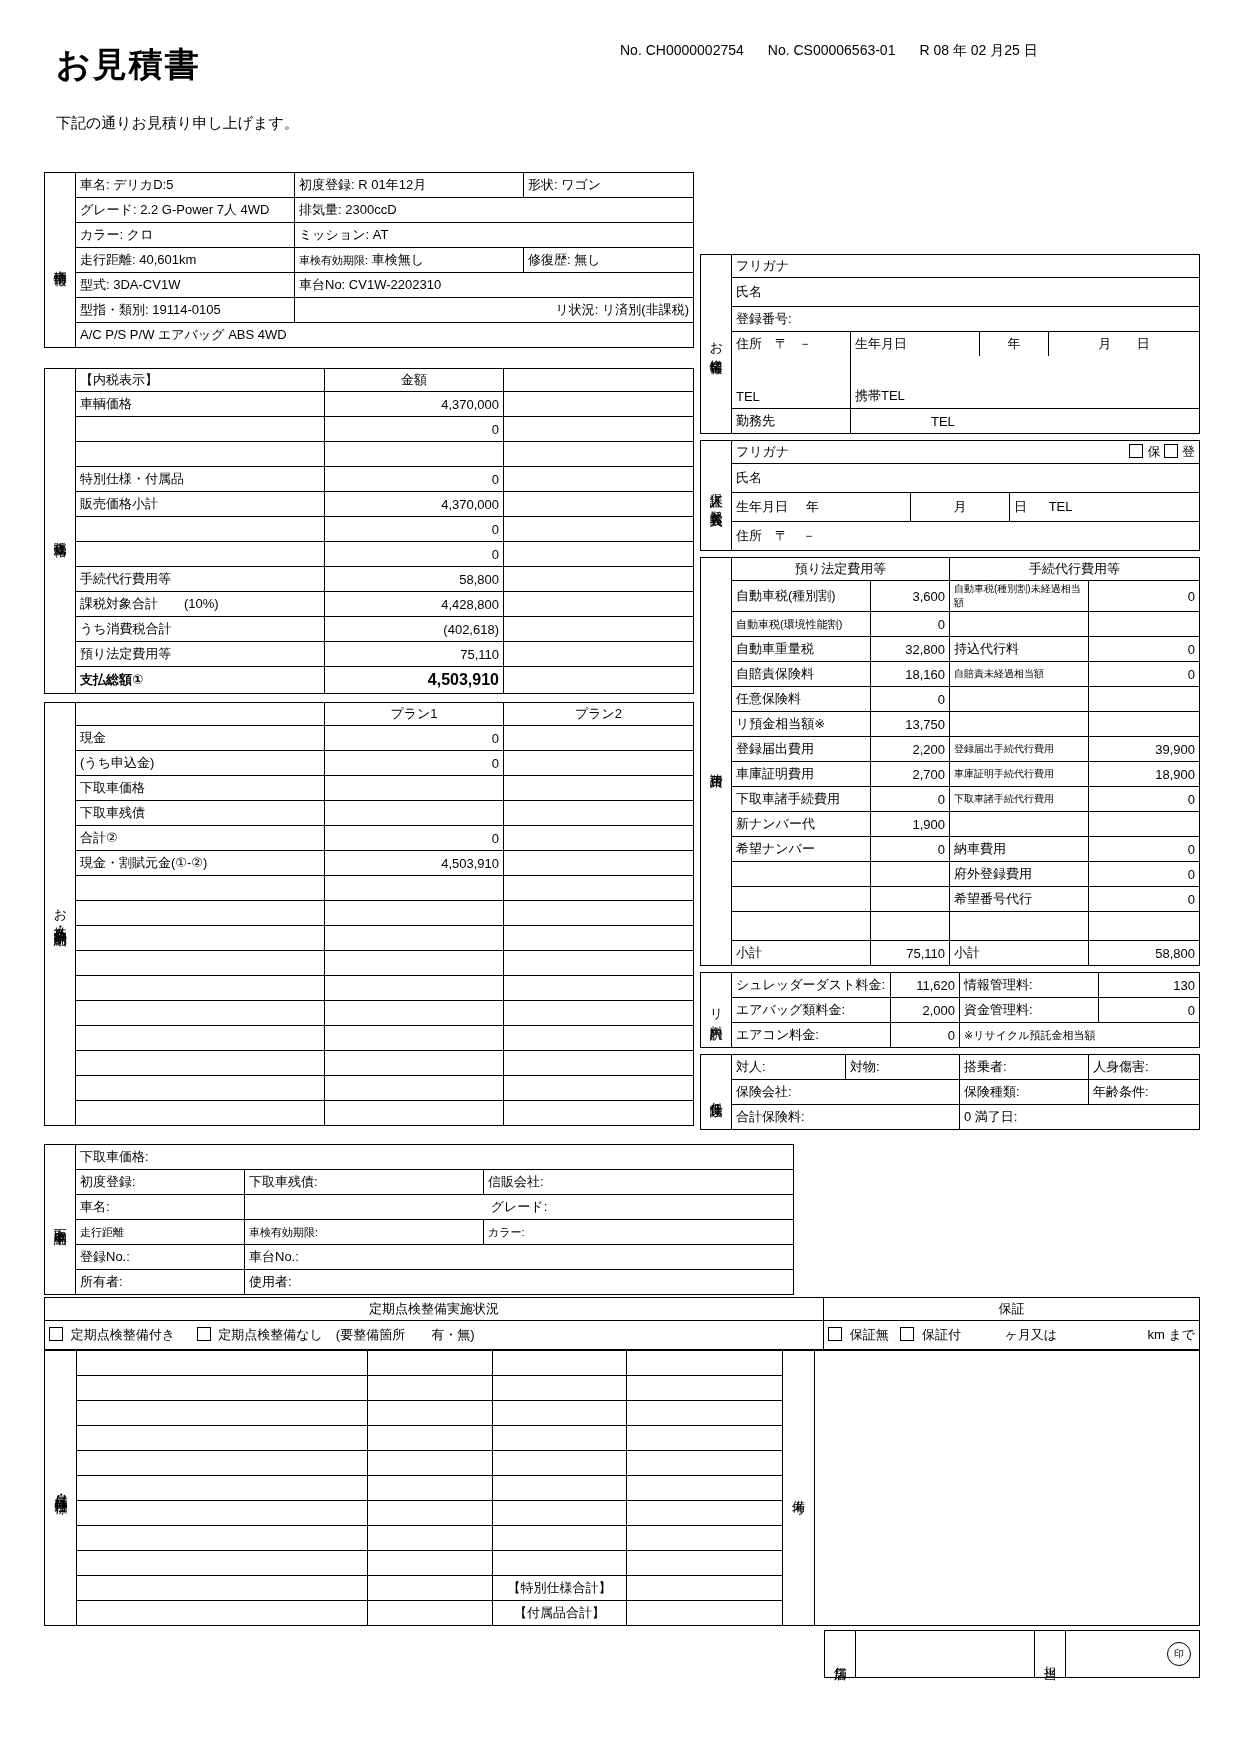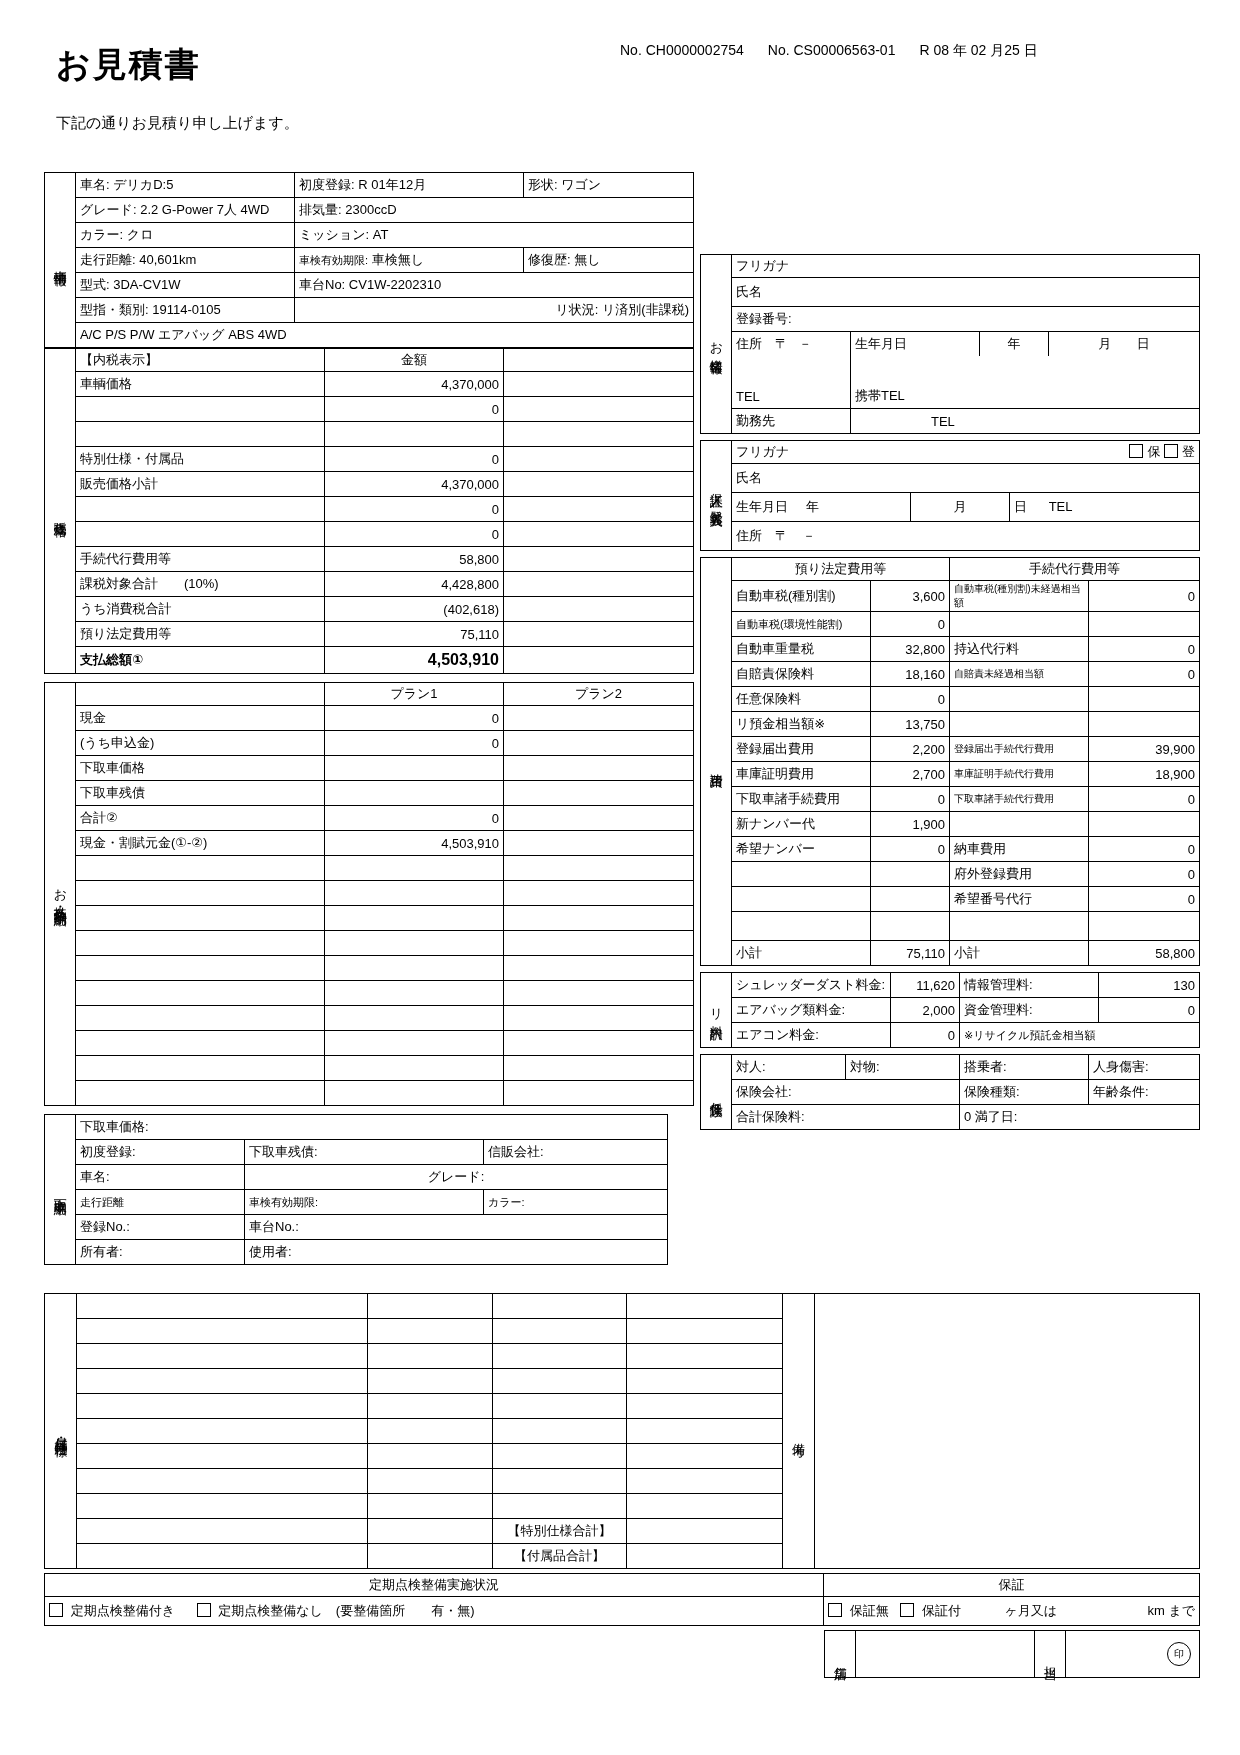--- a/index.html
+++ b/index.html
@@ -117,21 +117,21 @@
         <td class="h22" colspan="2" style="text-align:right;">
           <span>リ状況:</span> <span>リ済別(非課税)</span>
         </td>
       </tr>
       <tr>
         <td class="h22" colspan="3">A/C P/S P/W エアバッグ ABS 4WD</td>
       </tr>
     </tbody>
       </table>
 
-    <table style="width:650px;margin-top:0;">
+    <table style="width:650px;margin-top:20px;">
       <tbody>
           <tr>
         <td class="vlabel" rowspan="13"><span>販売価格</span></td>
         <td class="h20" style="width:240px;">【内税表示】</td>
         <td class="h20 ctr" style="width:170px;">金額</td>
         <td class="h20"></td>
       </tr>
       <tr>
             <td class="h22">車輌価格</td>
             <td class="h22 num">4,370,000</td>
@@ -279,21 +279,21 @@
             <td class="h22 num"></td>
           </tr>
       <tr>
             <td class="h22"></td>
             <td class="h22 num"></td>
             <td class="h22 num"></td>
           </tr>
     </tbody>
       </table>
 
-    <table style="width:624px;margin-top:8px;">
+    <table style="width:750px;margin-top:18px;">
       <tbody>
           <tr>
         <td class="vlabel" rowspan="6"><span>下取車明細</span></td>
         <td class="h22" colspan="3">下取車価格:</td>
       </tr>
       <tr>
         <td class="h22" style="width:160px;">初度登録:</td>
         <td class="h22" style="width:230px;">下取車残債:</td>
         <td class="h22">信販会社:</td>
       </tr>
@@ -528,20 +528,46 @@
       </tr>
       <tr>
         <td class="h22" colspan="2">合計保険料:</td>
         <td class="h22" colspan="2">0 満了日:</td>
       </tr>
     </tbody>
       </table>
   </div>
 
   <div style="position:absolute;left:44px;top:1293px;width:1156px;">
+    <table style="width:1156px;margin-top:4px;">
+      <tbody>
+          <tr>
+        <td class="h20 ctr" style="width:770px;">定期点検整備実施状況</td>
+        <td class="h20 ctr">保証</td>
+      </tr>
+      <tr>
+        <td class="h26">
+          <span class="cb"></span>
+          <span>定期点検整備付き</span>
+          &nbsp;&nbsp;&nbsp;&nbsp;
+          <span class="cb"></span>
+          <span>定期点検整備なし　(要整備箇所　　有・無)</span>
+        </td>
+        <td class="h26">
+          <span class="cb"></span>
+          <span>保証無</span>
+          <span class="cb" style="margin-left:8px;"></span>
+          <span>保証付</span>
+          <span style="margin-left:40px;">ヶ月又は</span>
+          <span style="float:right;">km まで</span>
+        </td>
+      </tr>
+    </tbody>
+      </table>
+
     <table style="width:1156px;">
       <tbody>
           <tr>
         <td class="vlabel" rowspan="11" style="height:250px;"><span>付属品・特別仕様</span></td>
         <td class="h22" style="width:270px;"></td>
         <td class="h22" style="width:110px;"></td>
         <td class="h22" style="width:120px;"></td>
         <td class="h22" style="width:140px;"></td>
         <td class="vlabel" rowspan="11" style="width:22px;"><span>備考</span></td>
         <td rowspan="11" style="width:360px;"></td>
@@ -602,46 +628,20 @@
       </tr>
       <tr>
         <td class="h22"></td>
         <td class="h22"></td>
         <td class="h22 ctr">【付属品合計】</td>
         <td class="h22"></td>
       </tr>
     </tbody>
       </table>
 
-    <table style="width:1156px;margin-top:4px;">
-      <tbody>
-          <tr>
-        <td class="h20 ctr" style="width:770px;">定期点検整備実施状況</td>
-        <td class="h20 ctr">保証</td>
-      </tr>
-      <tr>
-        <td class="h26">
-          <span class="cb"></span>
-          <span>定期点検整備付き</span>
-          &nbsp;&nbsp;&nbsp;&nbsp;
-          <span class="cb"></span>
-          <span>定期点検整備なし　(要整備箇所　　有・無)</span>
-        </td>
-        <td class="h26">
-          <span class="cb"></span>
-          <span>保証無</span>
-          <span class="cb" style="margin-left:8px;"></span>
-          <span>保証付</span>
-          <span style="margin-left:40px;">ヶ月又は</span>
-          <span style="float:right;">km まで</span>
-        </td>
-      </tr>
-    </tbody>
-      </table>
-
     <table style="width:376px;margin-left:780px;margin-top:4px;">
       <tbody>
           <tr>
         <td class="vlabel" style="height:44px;width:22px;"><span>店舗</span></td>
         <td style="width:170px;"></td>
         <td class="vlabel" style="width:22px;"><span>担当</span></td>
         <td style="text-align:right;padding-right:8px;">
           <span class="seal">印</span>
         </td>
       </tr>

